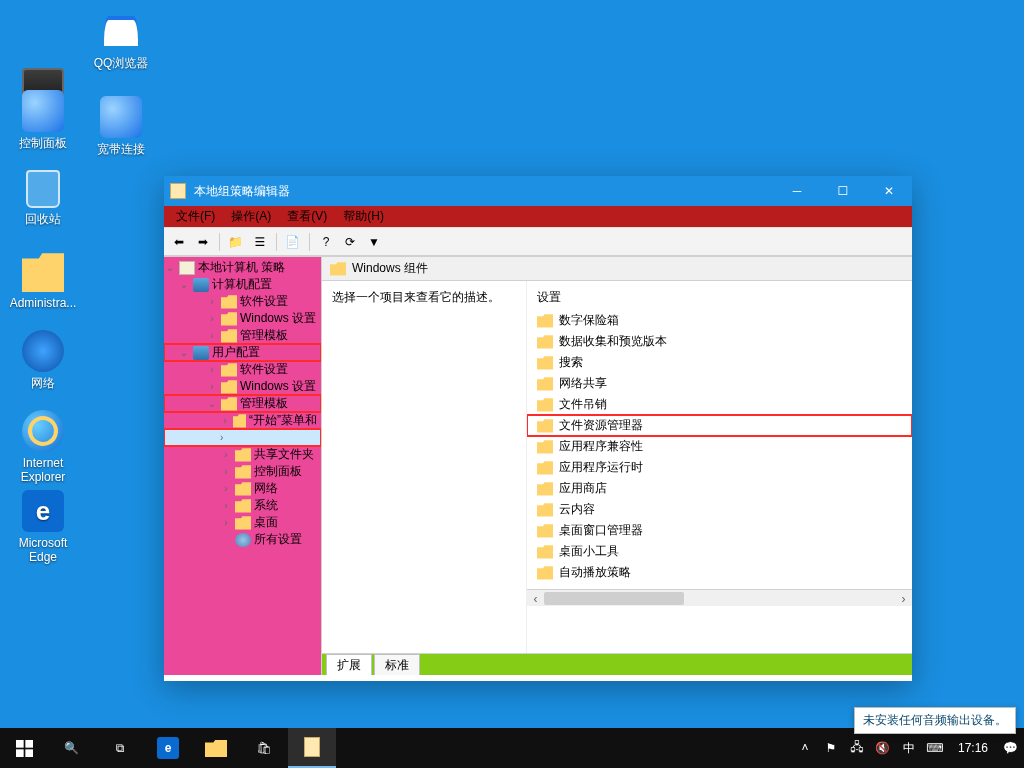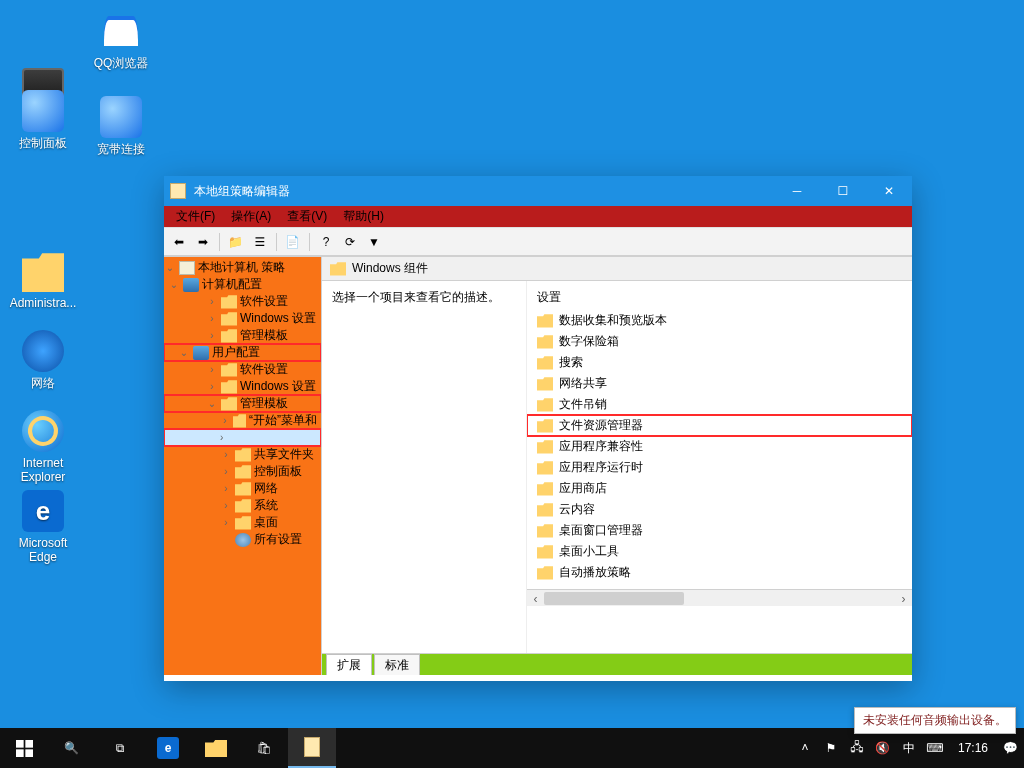--- a/index.html
+++ b/index.html
@@ -30,21 +30,21 @@
 .titlebar .cap { width:46px; height:30px; display:flex; align-items:center; justify-content:center; color:#fff; }
 .menubar { height:22px; background:#b91c1c; border-bottom:1px solid #e0e0e0; display:flex; align-items:center; padding:0 4px; }
 .menubar span { padding:2px 8px; }
 .toolbar { height:28px; background:#f3f3f3; border-bottom:1px solid #d0d0d0; display:flex; align-items:center; padding:0 4px; gap:2px; }
 .toolbar .tbtn { width:22px;height:22px;display:flex;align-items:center;justify-content:center;border:1px solid transparent;border-radius:2px; }
 .toolbar .sep{width:1px;height:18px;background:#ccc;margin:0 3px;}
 
 .body { flex:1; display:flex; border-top:1px solid #d0d0d0; overflow:hidden; }
 
 
-.tree-pane { width:158px; border-right:1px solid #d0d0d0; overflow:auto; background:#f97316; padding:2px 0; }
+.tree-pane { width:158px; border-right:1px solid #d0d0d0; overflow:auto; background:#ec4899; padding:2px 0; }
 .tree ul{list-style:none;}
 .tree li{white-space:nowrap;}
 .tree .row{display:flex;align-items:center;height:17px;padding-right:4px;}
 .tree .row.sel{background:#cce8ff;gap:48px;}
 .tree .caret{width:12px;text-align:center;color:#666;font-size:10px;cursor:pointer;}
 .tree .caret.open::before{content:"⌄";}
 .tree .caret.closed::before{content:"›";}
 .tree .caret.none::before{content:"";}
 .tree .ico{width:16px;height:14px;margin:0 3px;}
 .tree .ico.folder{background:#ffd36b;clip-path:polygon(0 20%,38% 20%,46% 6%,100% 6%,100% 100%,0 100%);}
@@ -76,21 +76,21 @@
 .statusbar{height:6px;}
 
 
 .taskbar{position:absolute;left:0;right:0;bottom:0;height:40px;background:#101010;display:flex;align-items:center;color:#fff;}
 .taskbar .tb{width:48px;height:40px;display:flex;align-items:center;justify-content:center;}
 .taskbar .tb.active{border-bottom:2px solid #76b9ed;background:rgba(255,255,255,.12);}
 .taskbar .spacer{flex:1;}
 .tray{display:flex;align-items:center;gap:4px;padding:0 2px;}
 .tray .ti{width:22px;height:40px;display:flex;align-items:center;justify-content:center;color:#fff;}
 .tray .clock{padding:0 8px;text-align:center;line-height:14px;font-size:11px;}
-.tray .balloon{position:absolute;right:8px;bottom:34px;background:#fff;color:#7f1d1d;border:1px solid #bbb;padding:4px 8px;box-shadow:0 2px 6px rgba(0,0,0,.3);white-space:nowrap;}
+.tray .balloon{position:absolute;right:8px;bottom:34px;background:#fff;color:#0c4a6e;border:1px solid #bbb;padding:4px 8px;box-shadow:0 2px 6px rgba(0,0,0,.3);white-space:nowrap;}
 
 .ico.folder{background:#ffd36b;clip-path:polygon(0 20%,38% 20%,46% 6%,100% 6%,100% 100%,0 100%);}
 </style>
 </head>
 <body>
 
 <div class="desktop" id="desktop-icons">
     <div class="desktop-icon" style="left: 6px; top: 24px; margin-top: 44px;">
       <div class="glyph pc"></div>
       <span>此电脑</span>
@@ -99,20 +99,24 @@
       <div class="glyph qq"></div>
       <span>QQ浏览器</span>
     </div>
     <div class="desktop-icon" style="left: 6px; top: 90px;">
       <div class="glyph cp"></div>
       <span>控制面板</span>
     </div>
     <div class="desktop-icon" style="left: 84px; top: 96px;">
       <div class="glyph bb"></div>
       <span>宽带连接</span>
+    </div>
+    <div class="desktop-icon" style="left: 6px; top: 170px;">
+      <div class="glyph bin"></div>
+      <span>回收站</span>
     </div>
     <div class="desktop-icon" style="left: 6px; top: 250px;">
       <div class="glyph folder"></div>
       <span>Administra...</span>
     </div>
     <div class="desktop-icon" style="left: 6px; top: 330px;">
       <div class="glyph net"></div>
       <span>网络</span>
     </div>
     <div class="desktop-icon" style="left: 6px; top: 410px;">
@@ -161,21 +165,21 @@
       <div class="tree">
           <ul id="tree-root">
             <li>
               <div class="row" style="padding-left:0px">
                 <span class="caret open"></span>
                 <span class="ico doc"></span>
                 <span>本地计算机 策略</span>
               </div>
               <ul>
                 <li>
-                  <div class="row" style="padding-left:4px">
+                  <div class="row" style="padding-left:14px">
                     <span class="caret open"></span>
                     <span class="ico pc"></span>
                     <span>计算机配置</span>
                   </div>
                   <ul>
                     <li>
                       <div class="row" style="padding-left:42px">
                         <span class="caret closed"></span>
                         <span class="ico folder"></span>
                         <span>软件设置</span>
@@ -298,25 +302,25 @@
       </div>
       <div class="content">
         <div class="descpane">
           <span>选择一个项目来查看它的描述。</span>
         </div>
         <div class="listpane">
           <div class="hdr">设置</div>
           <div id="settings-items">
               <div class="item">
                 <span class="ico folder"></span>
+                <span>数字保险箱</span>
+              </div>
+              <div class="item">
+                <span class="ico folder"></span>
                 <span>数据收集和预览版本</span>
-              </div>
-              <div class="item">
-                <span class="ico folder"></span>
-                <span>数字保险箱</span>
               </div>
               <div class="item">
                 <span class="ico folder"></span>
                 <span>搜索</span>
               </div>
               <div class="item">
                 <span class="ico folder"></span>
                 <span>网络共享</span>
               </div>
               <div class="item">

